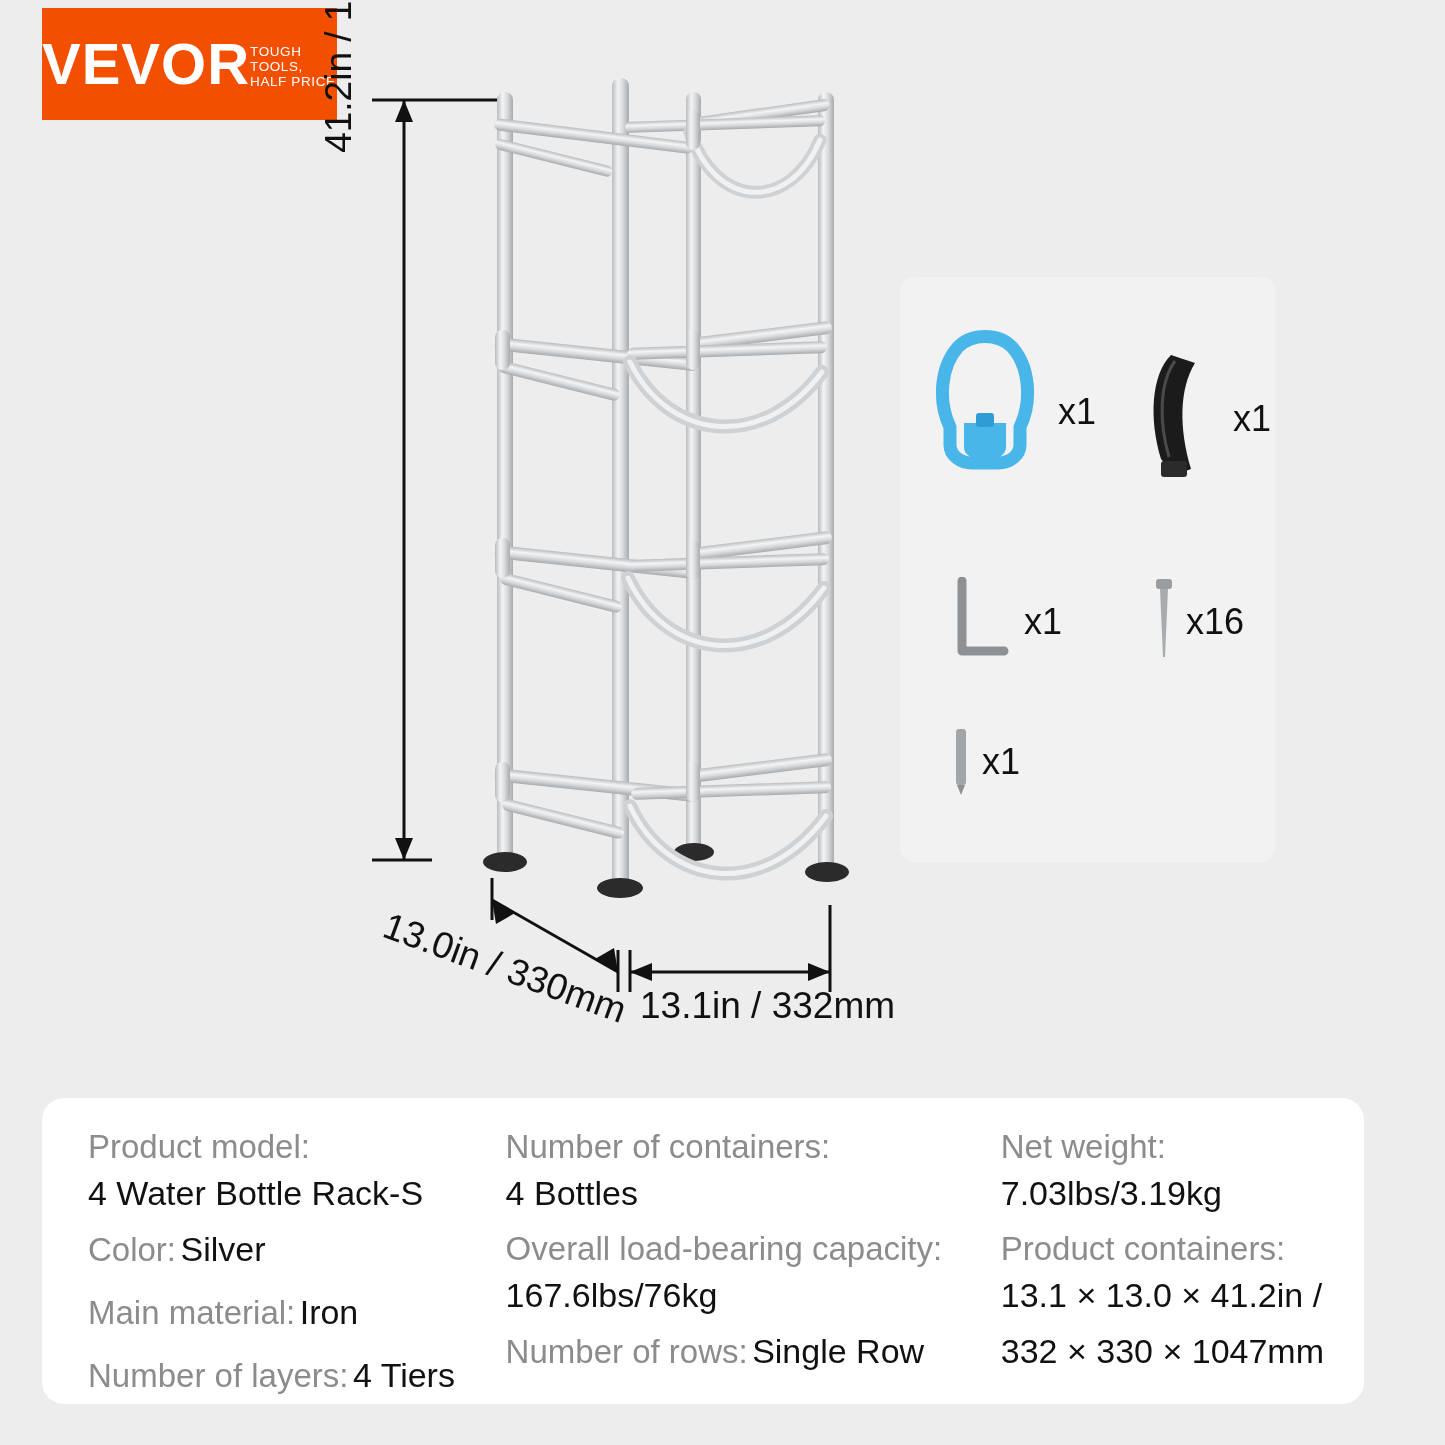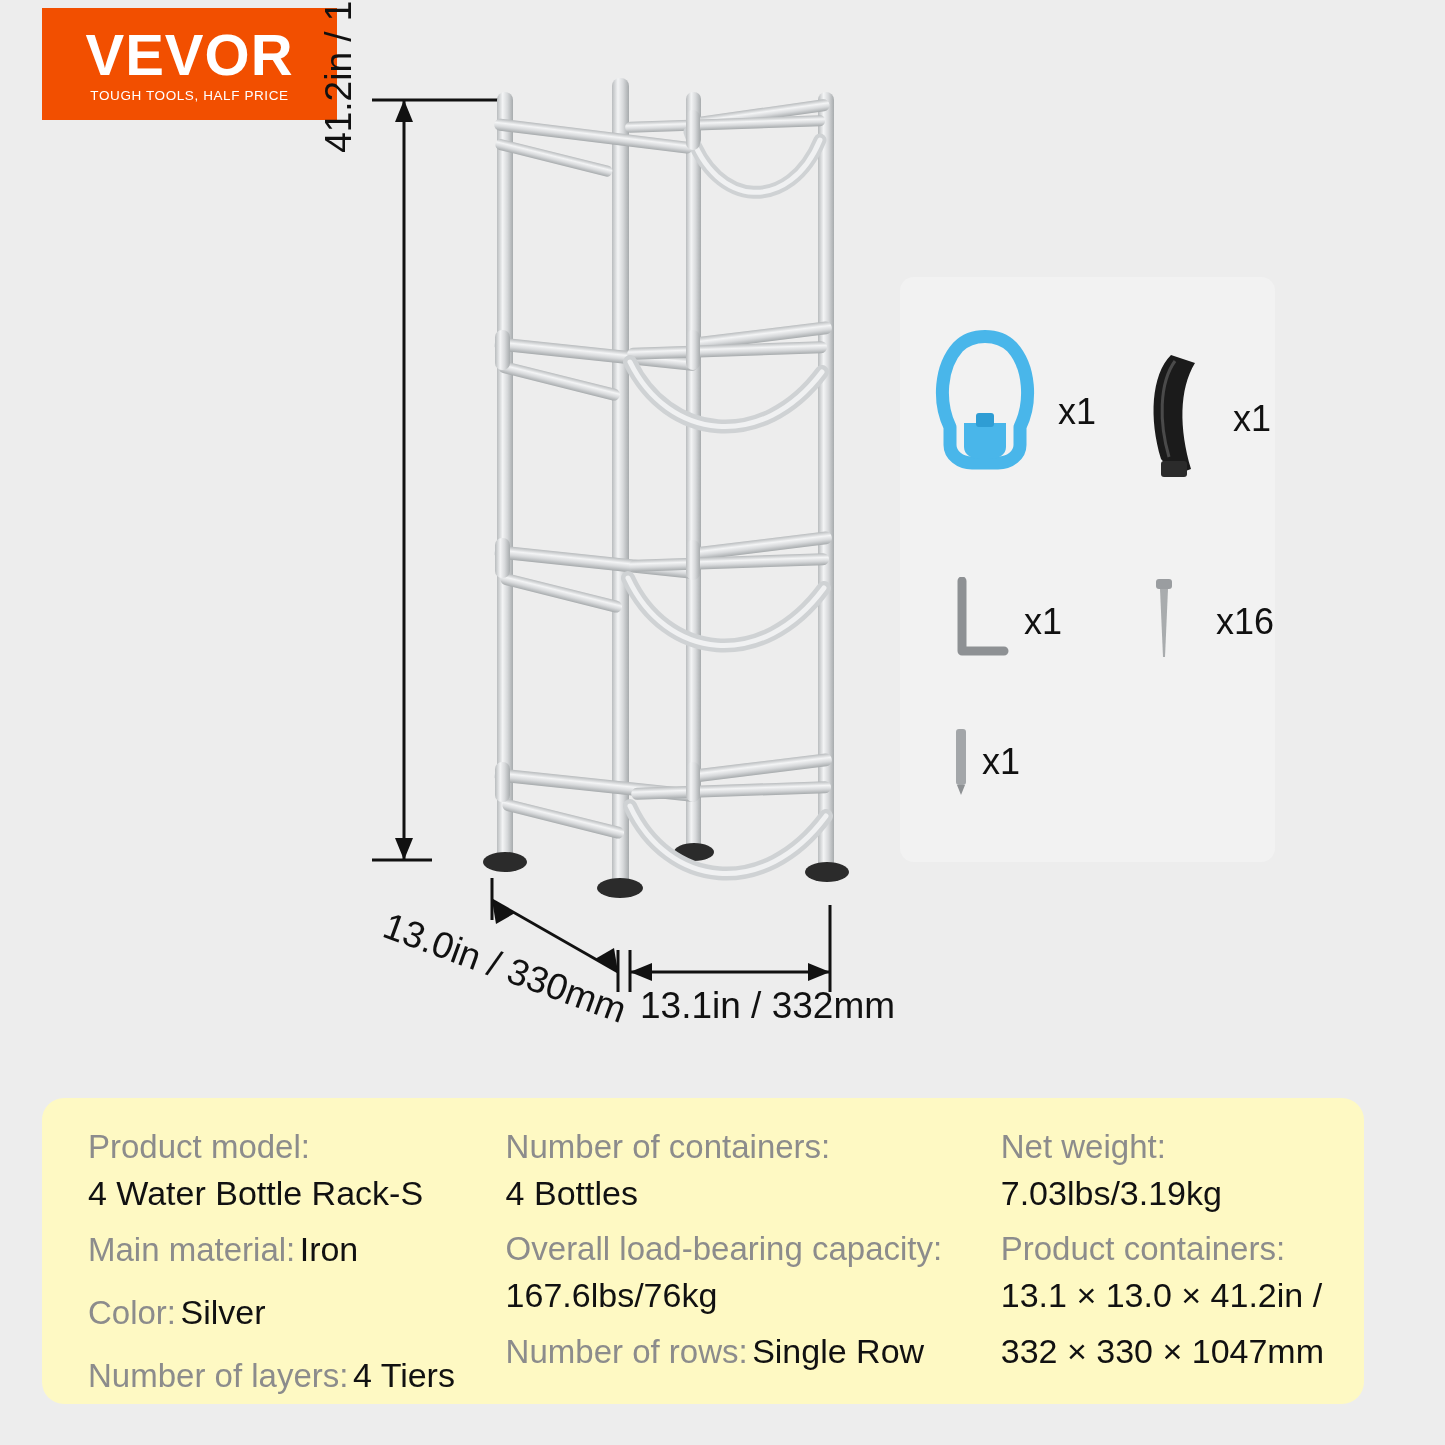--- a/index.html
+++ b/index.html
@@ -6,21 +6,21 @@
   body{
     width:1445px;height:1445px;
     background:#ededed;
     font-family:"Liberation Sans", sans-serif;
     position:relative;
     overflow:hidden;
   }
   
   .logo{
     position:absolute;left:42px;top:8px;width:295px;height:112px;
-    background:#f24f00;display:flex;flex-direction:column;
+    background:#f24f00;display:flex;flex-direction:row;
     align-items:center;justify-content:center;
   }
   .logo-word{
     color:#fff;font-weight:bold;font-size:58px;letter-spacing:1px;
     line-height:58px;font-family:"Liberation Sans", sans-serif;
   }
   .logo-tag{
     color:#ffffff;font-size:13.5px;letter-spacing:0.6px;margin-top:4px;
     font-family:"Liberation Sans", sans-serif;
   }
@@ -54,21 +54,21 @@
     position:absolute;display:flex;align-items:center;
   }
   .part-qty{
     font-size:36px;color:#111;margin-left:8px;
     font-family:"Liberation Sans", sans-serif;
   }
 
   
   .spec-card{
     position:absolute;left:42px;top:1098px;width:1322px;height:306px;
-    background:#fef9c3;border-radius:22px;
+    background:#ffffff;border-radius:22px;
     box-sizing:border-box;padding:26px 40px 0 46px;
   }
   .spec-cols{display:flex;width:100%;}
   .col{display:flex;flex-direction:column;}
   .col-1{width:420px;}
   .col-2{width:498px;}
   .col-3{width:auto;}
   .row{margin-bottom:10px;line-height:46px;white-space:nowrap;}
   .k{color:#8c8c8c;font-size:33px;font-family:"Liberation Sans", sans-serif;}
   .v{color:#111;font-size:34px;font-family:"Liberation Sans", sans-serif;}
@@ -208,21 +208,21 @@
     <span class="part-qty">x1</span>
   </div>
 
   <div class="part" style="left:46px;top:300px;">
     <svg width="70" height="90" viewBox="0 0 70 90">
       <path d="M16 4 L16 74 L58 74" fill="none" stroke="#8e9194" stroke-width="9" stroke-linecap="round" stroke-linejoin="round"></path>
     </svg>
     <span class="part-qty">x1</span>
   </div>
 
-  <div class="part" style="left:250px;top:300px;gap:30px;">
+  <div class="part" style="left:250px;top:300px;">
     <svg width="28" height="90" viewBox="0 0 28 90">
       <rect x="6" y="2" width="16" height="10" rx="3" fill="#9a9da0"></rect>
       <path d="M10 12 L18 12 L15 80 L13 80 Z" fill="#a9acae"></path>
     </svg>
     <span class="part-qty">x16</span>
   </div>
 
   <div class="part" style="left:48px;top:450px;">
     <svg width="26" height="70" viewBox="0 0 26 70">
       <rect x="8" y="2" width="10" height="56" rx="3" fill="#a3a6a9"></rect>
@@ -234,28 +234,28 @@
 
 <div class="spec-card">
   <div class="spec-cols">
 
     <div class="col col-1">
       <div class="row row-block">
         <span class="k">Product model:</span>
         <span class="v">4 Water Bottle Rack-S</span>
       </div>
       <div class="row">
+        <span class="k">Color:</span>
+        <span class="v">Silver</span>
+      </div>
+      <div class="row">
         <span class="k">Main material:</span>
         <span class="v">Iron</span>
       </div>
       <div class="row">
-        <span class="k">Color:</span>
-        <span class="v">Silver</span>
-      </div>
-      <div class="row">
         <span class="k">Number of layers:</span>
         <span class="v">4 Tiers</span>
       </div>
     </div>
 
     <div class="col col-2">
       <div class="row row-block">
         <span class="k">Number of containers:</span>
         <span class="v">4 Bottles</span>
       </div>

